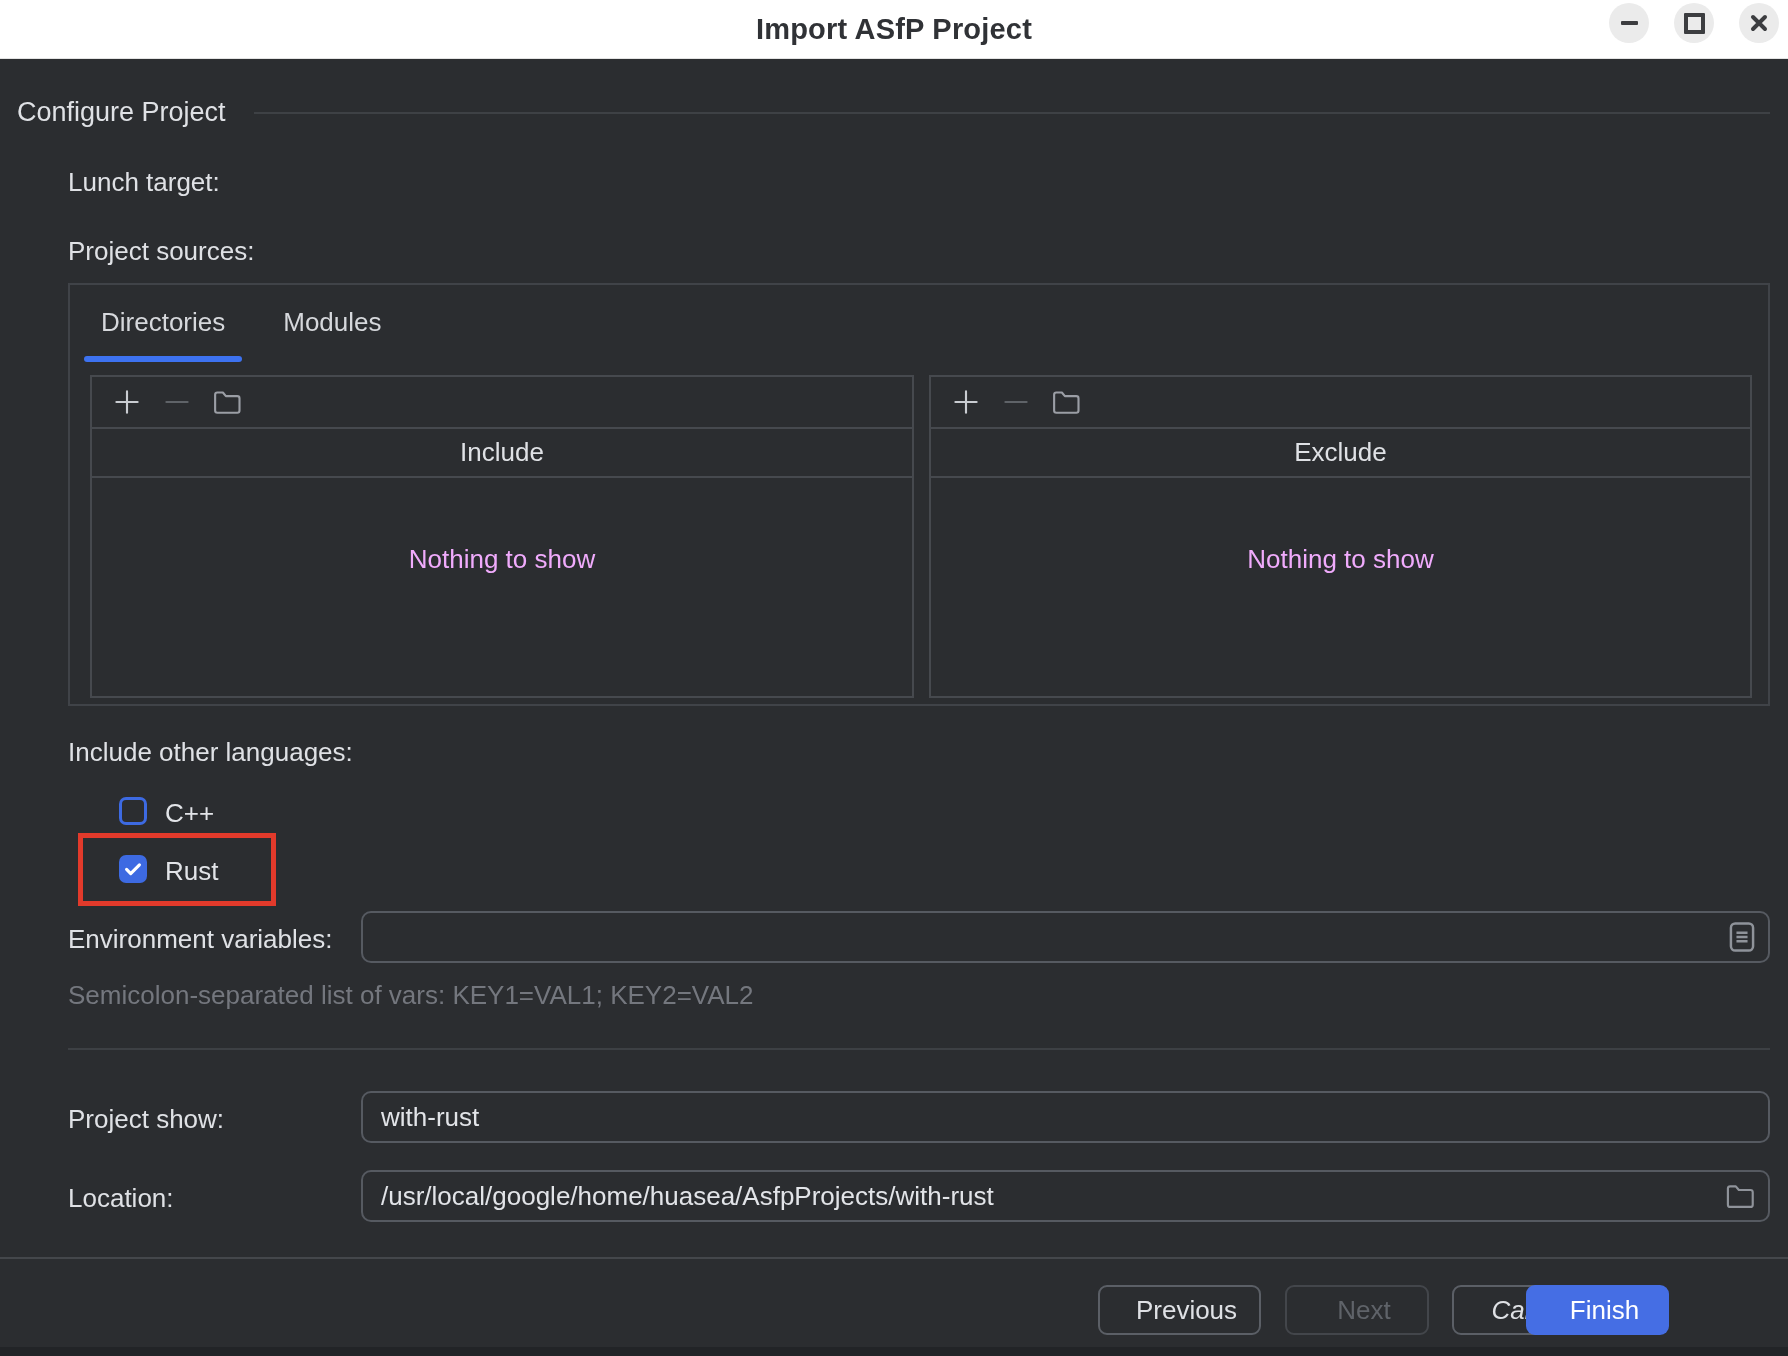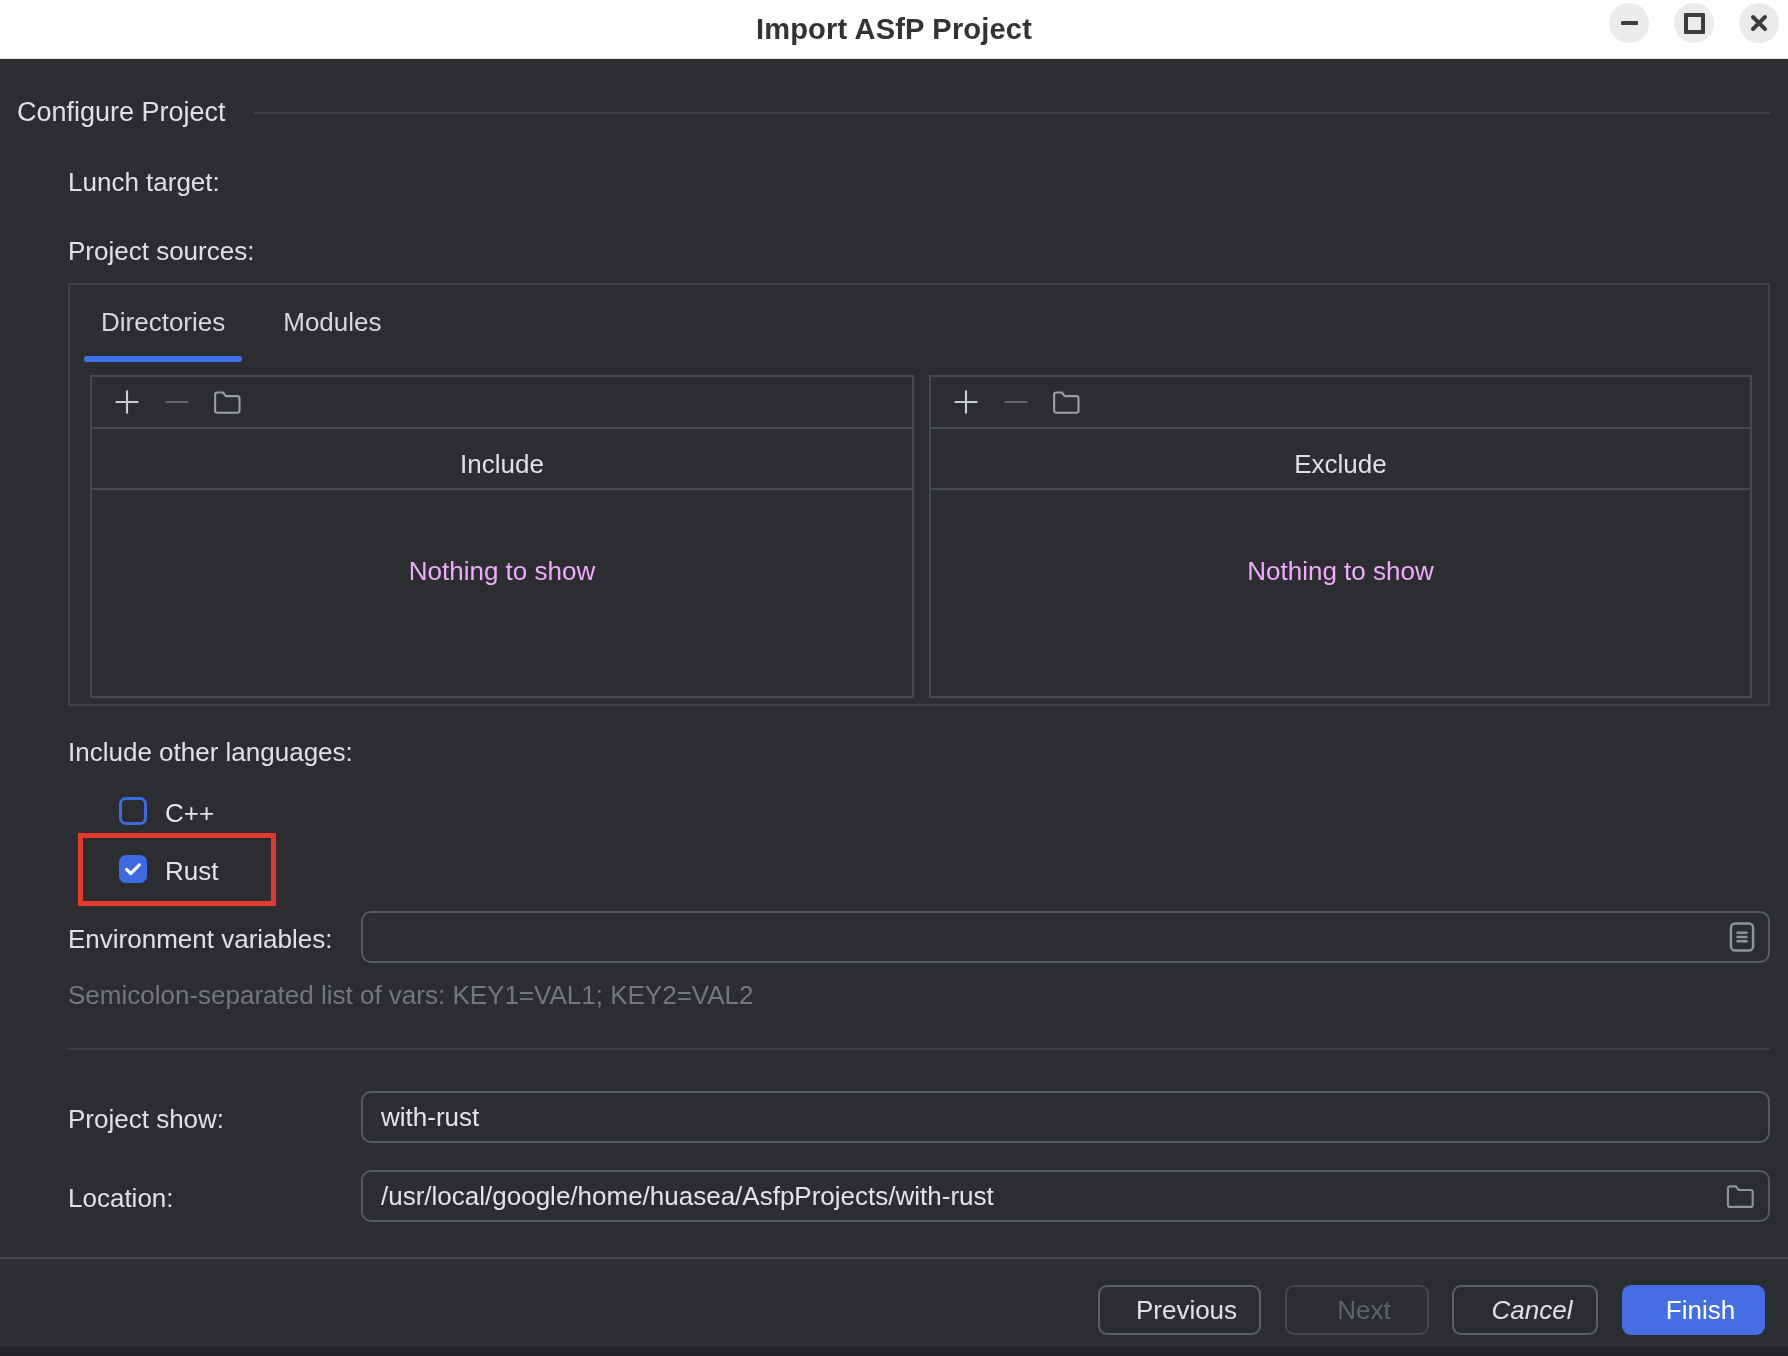--- a/index.html
+++ b/index.html
@@ -35,41 +35,41 @@
   .tab{position:relative; height:74px; display:flex; align-items:center; padding:0 17px;
     font-size:26px; color:#d6d8dc; margin-right:24px; cursor:pointer;}
   .tab-underline{position:absolute; left:0; right:0; bottom:-3px; height:6px; border-radius:3px; background:#3d72f0;}
   .panel{position:absolute; box-sizing:border-box; border:2px solid #46494e; background:#2b2d30;}
   .panel-left{left:20px; top:90px; width:824px; height:323px;}
   .panel-right{left:859px; top:90px; width:823px; height:323px;}
   .panel-toolbar{height:50px; display:flex; align-items:center; padding-left:10px;
     border-bottom:2px solid #46494e;}
   .tbtn{width:50px; height:42px; display:flex; align-items:center; justify-content:center; cursor:pointer;}
   .panel-header{height:47px; border-bottom:2px solid #46494e; display:flex; align-items:center;
-    justify-content:center; font-size:26px; color:#dfe1e5;margin-top:12px;}
+    justify-content:center; font-size:26px; color:#dfe1e5;}
   .panel-body{display:flex; justify-content:center; padding-top:66px; font-size:26px; color:#f0abfc;}
   
   .checkbox{position:absolute; box-sizing:border-box; width:28px; height:28px; border-radius:7px; cursor:pointer;}
   .checkbox.unchecked{border:3px solid #3d6ae2; background:#2b2d30;}
   .checkbox.checked{background:#3d6ae2; display:flex; align-items:center; justify-content:center;}
   .cb-label{position:absolute; font-size:26px; color:#e2e4e8;}
   .red-box{position:absolute; left:78px; top:833px; width:198px; height:73px;
     box-sizing:border-box; border:5px solid #e23a2b;}
   .hint{position:absolute; left:68px; top:980px; font-size:26px; color:#74777e;}
   .divider{position:absolute; left:68px; top:1048px; width:1702px; height:2px; background:#3d4044;}
   .bottom-divider{position:absolute; left:0; top:1257px; width:1788px; height:2px; background:#44474b;}
   .bottom-strip{position:absolute; left:0; top:1347px; width:1788px; height:9px; background:#222427;}
   
   .btn{position:absolute; top:1285px; height:50px; box-sizing:border-box; border-radius:9px;
     display:flex; align-items:center; justify-content:center; font-size:26px; cursor:pointer;
     background:transparent; border:2px solid #5b5f66; color:#dfe1e5;padding-left:14px;}
   .btn-previous{left:1098px; width:163px;}
   .btn-next{left:1285px; width:144px; border-color:#43464b; color:#5f6369; cursor:default;}
   .btn-cancel{left:1452px; width:146px;font-style:italic;}
-  .btn-finish{left:1622px; width:143px; border:none; background:#456ee4; color:#ffffff; font-weight:400;}
+  .btn-finish{left:1526px; width:143px; border:none; background:#456ee4; color:#ffffff; font-weight:400;}
 </style>
 </head>
 <body>
 
 <div class="dialog">
 
   <div class="titlebar">
     <div class="title">Import ASfP Project</div>
     <div class="win-controls">
       <div class="win-btn">

